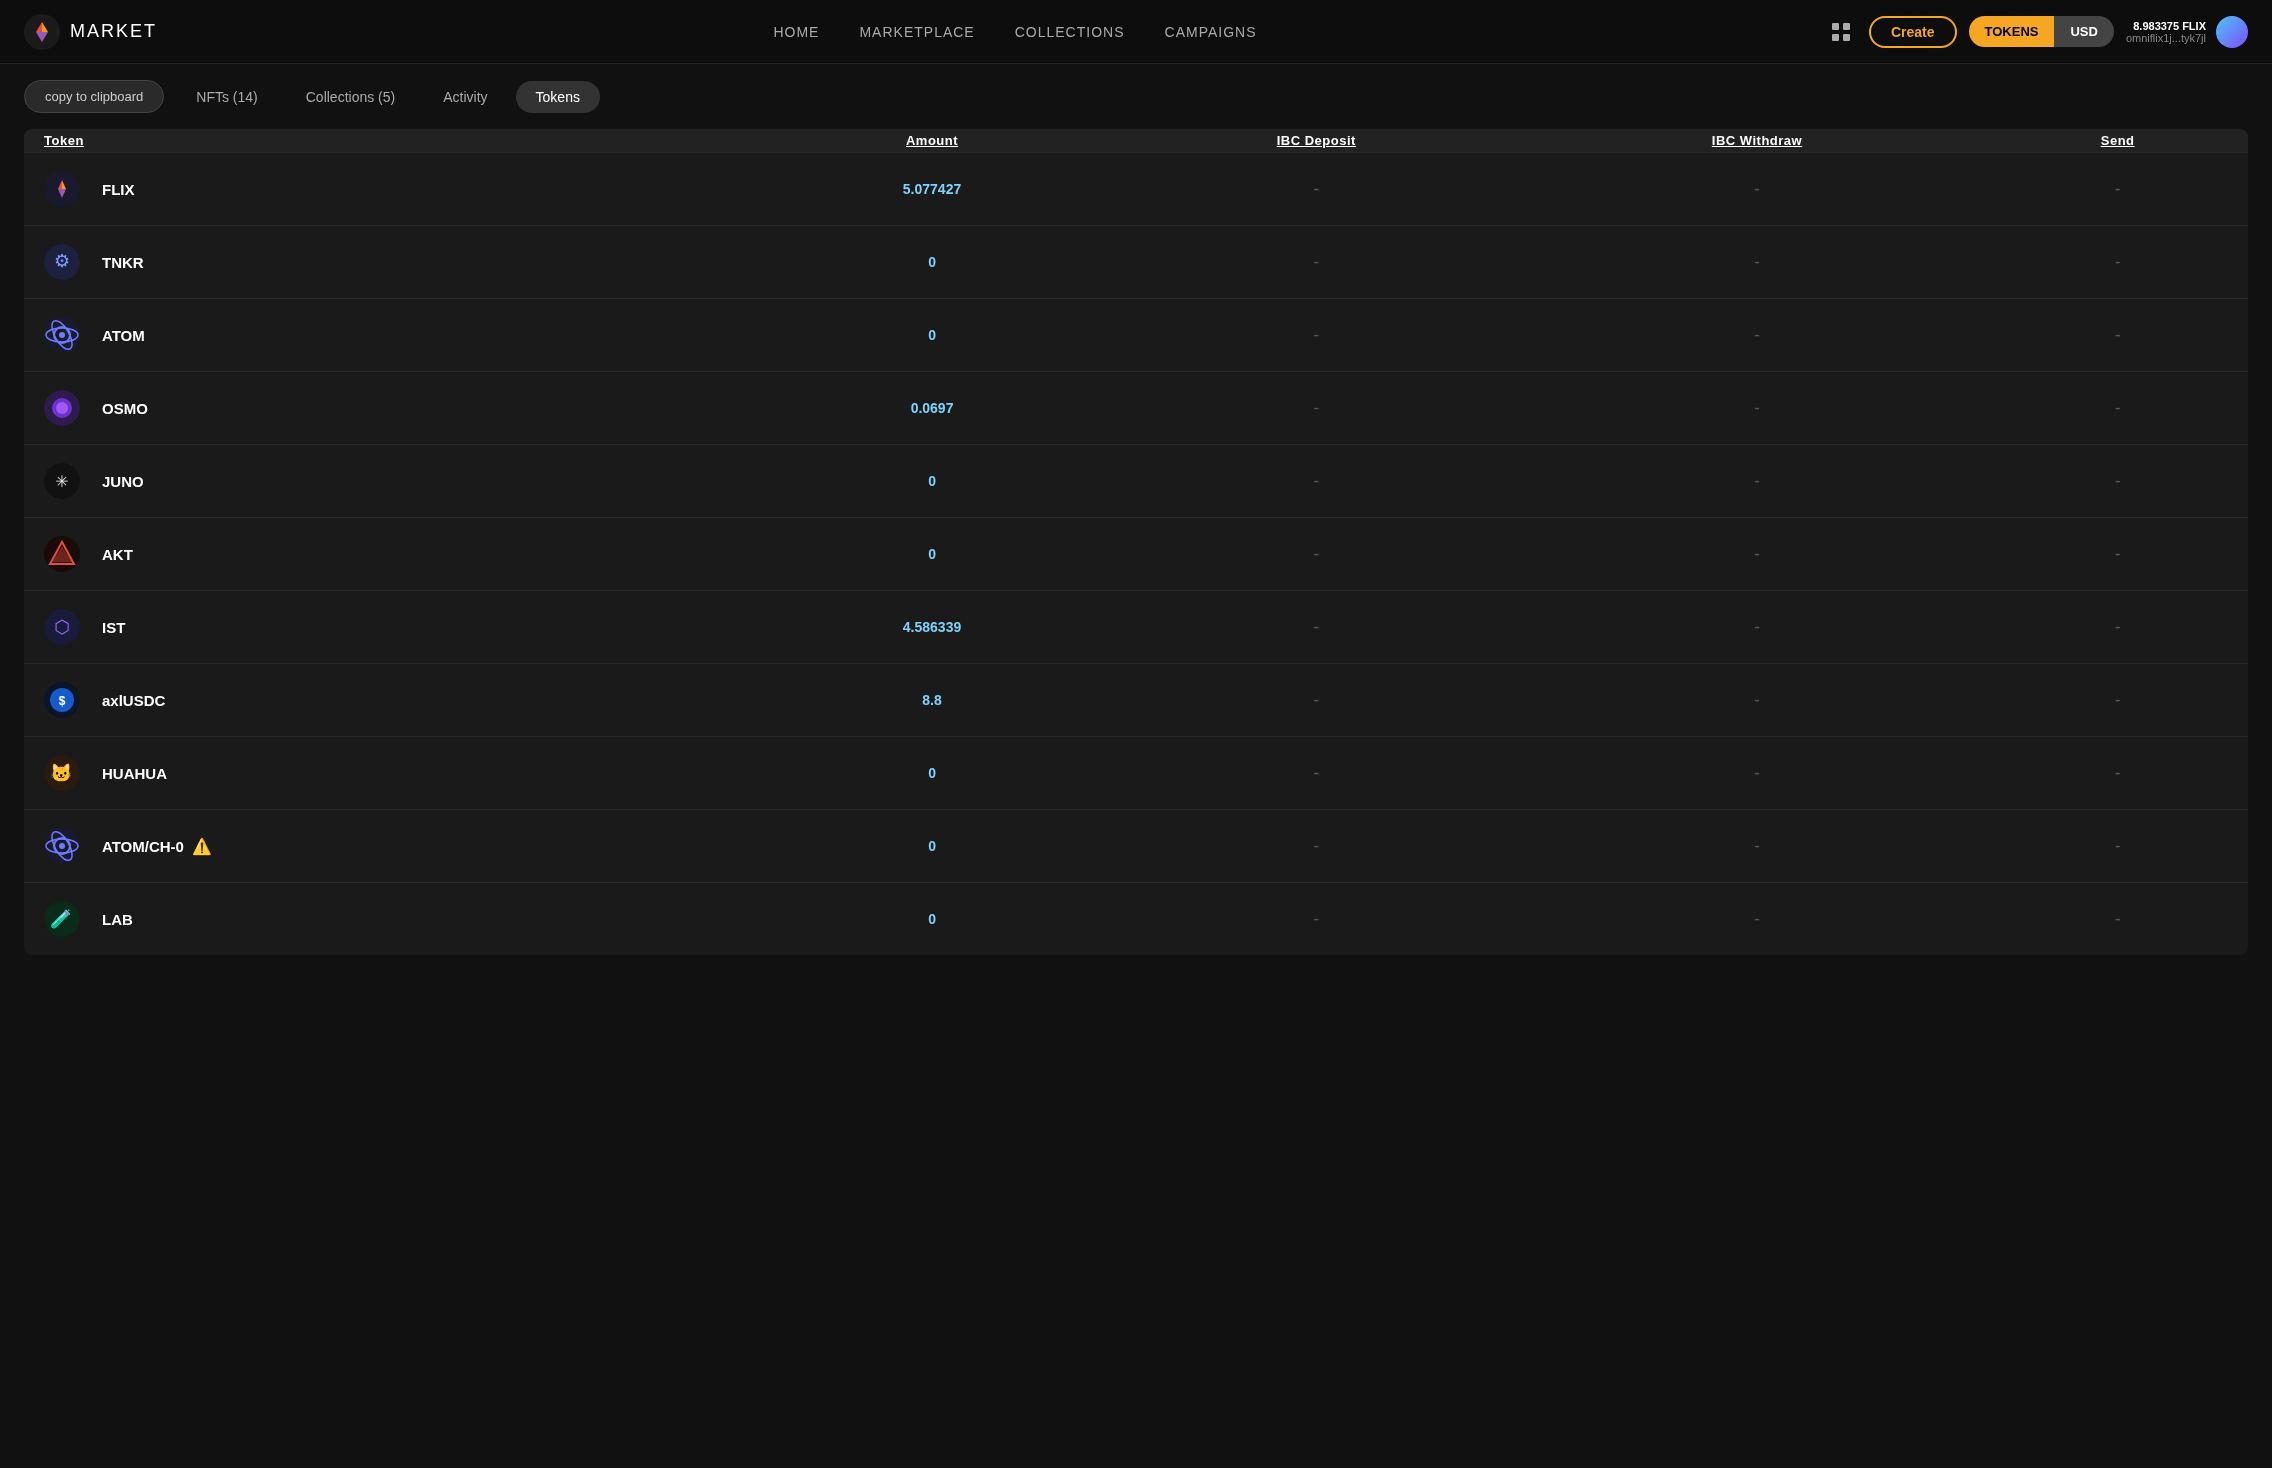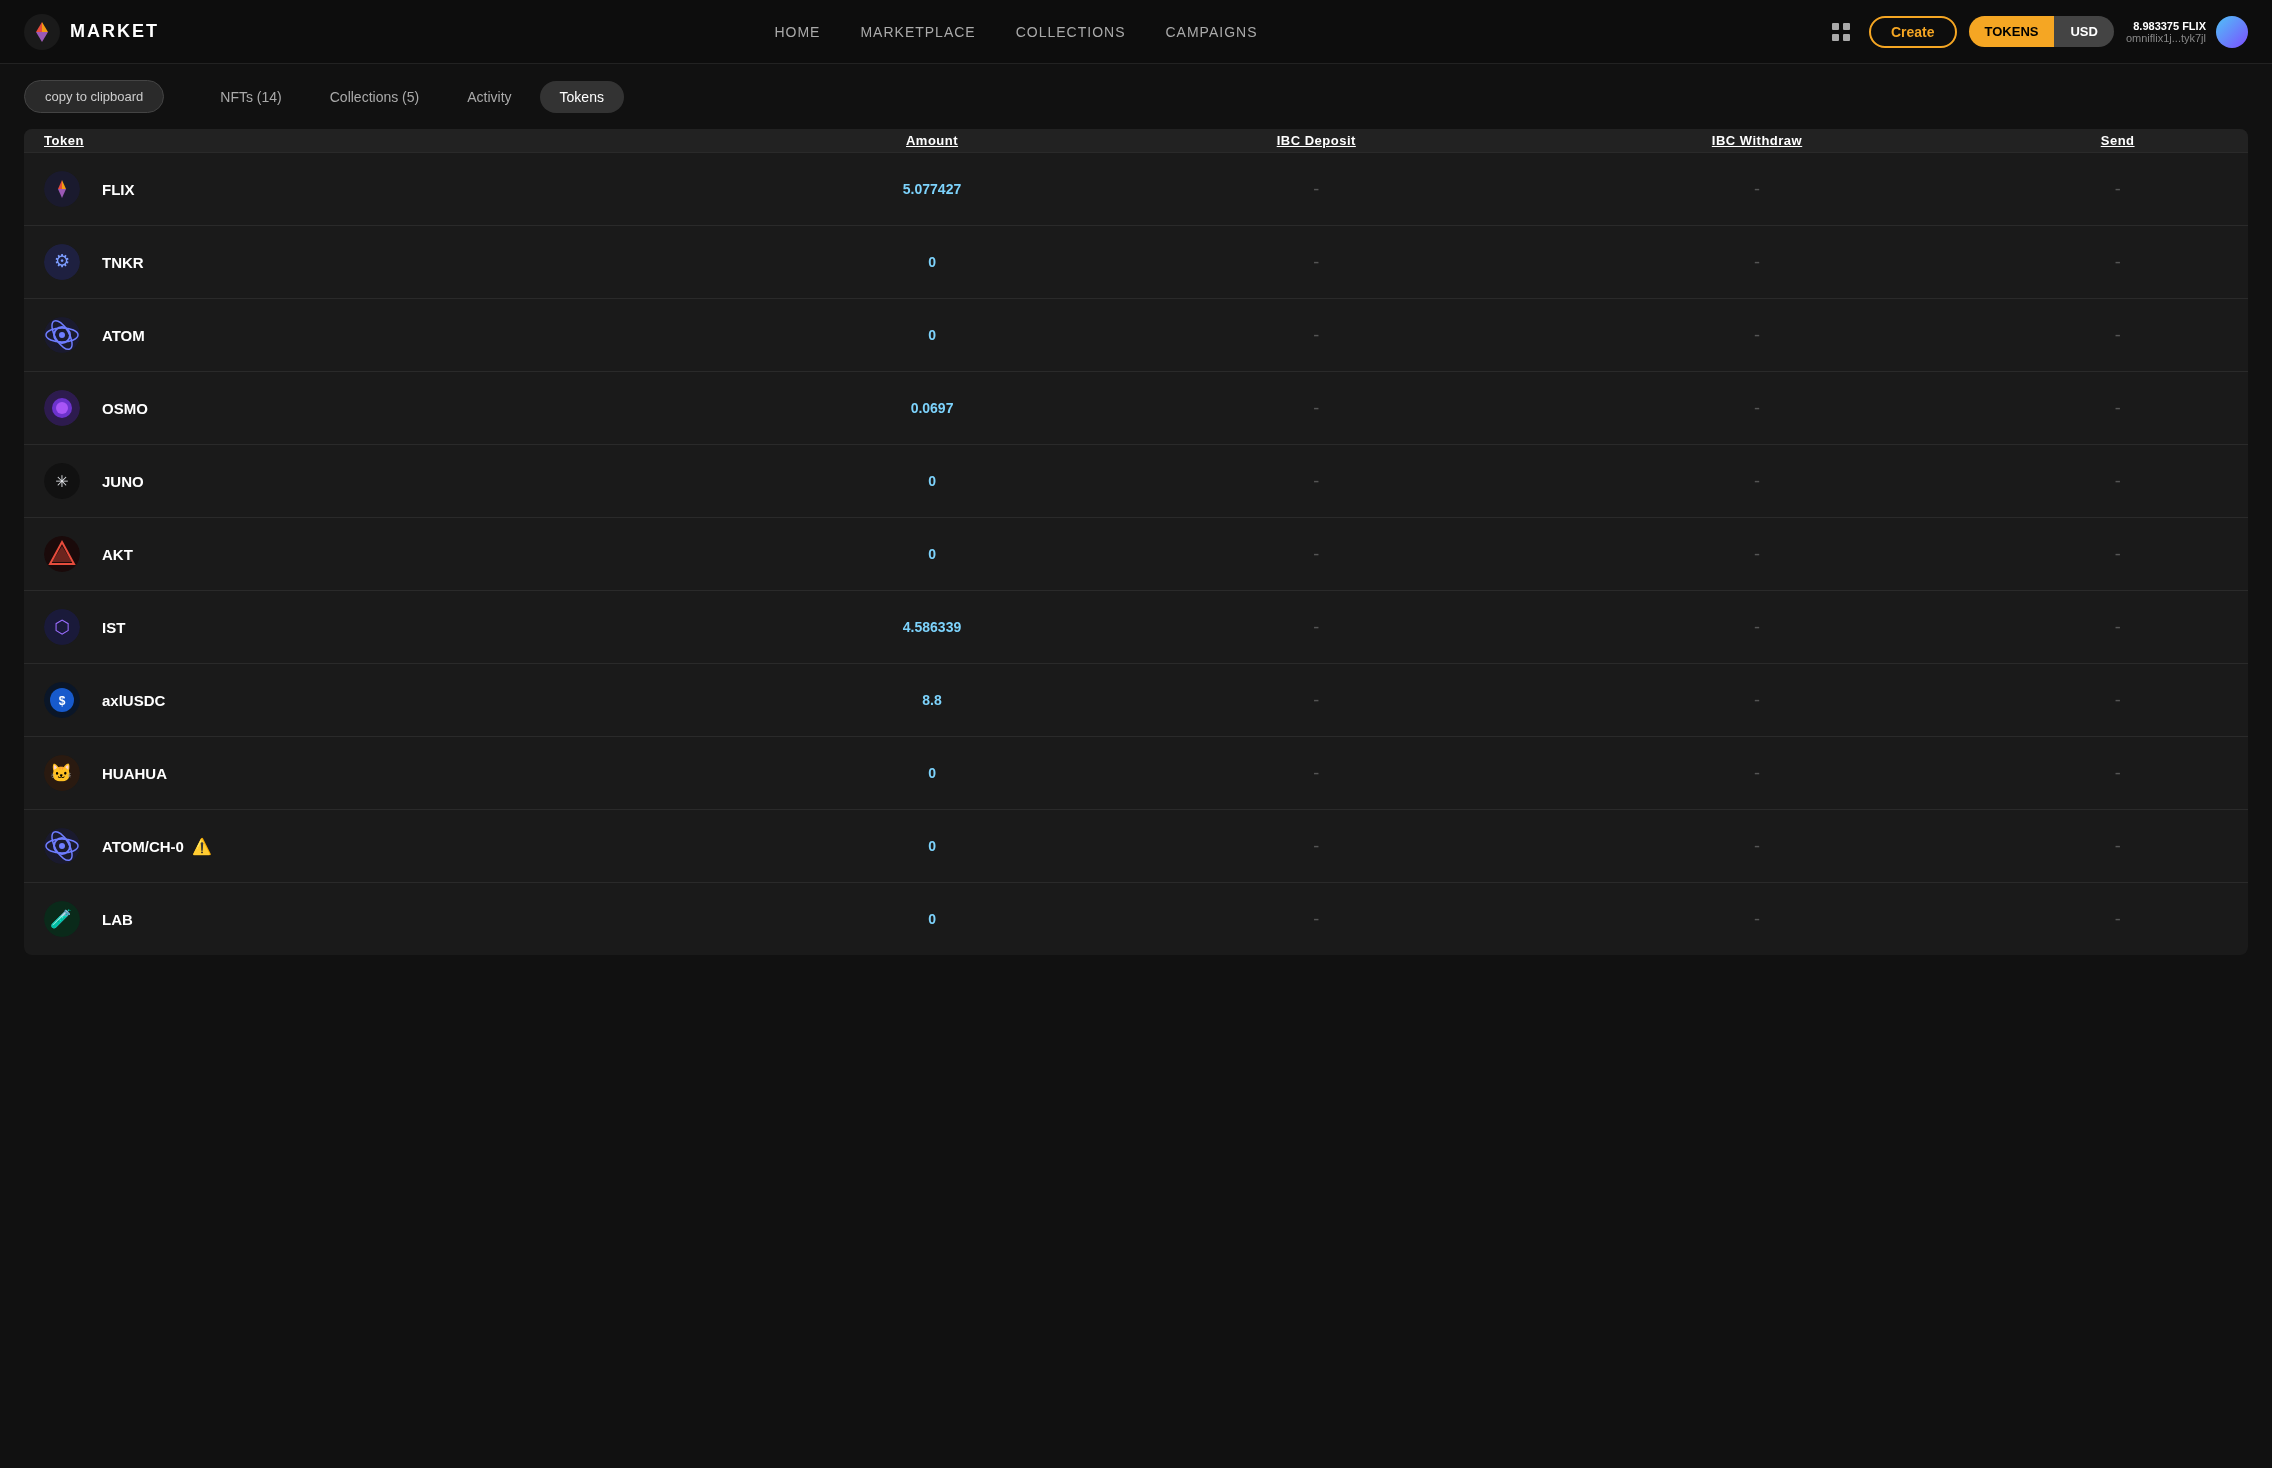--- a/index.html
+++ b/index.html
@@ -24,21 +24,21 @@
       align-items: center;
       gap: 10px;
       margin-right: 48px;
     }
     .logo-icon {
       width: 36px;
       height: 36px;
     }
     .logo-text {
       font-size: 18px;
-      font-weight: 700;
+      font-weight: 400;
       letter-spacing: 2px;
       color: #fff;
     }
     .nav-links {
       display: flex;
       gap: 40px;
       flex: 1;
       justify-content: center;
     }
     .nav-link {
@@ -114,21 +114,20 @@
       height: 32px;
       border-radius: 50%;
       background: linear-gradient(135deg, #4fc3f7, #7c4dff);
     }
 
     
     .tabs-area {
       display: flex;
       align-items: center;
       padding: 16px 24px;
-      gap: 24px;
     }
     .copy-btn {
       background: #2a2a2a;
       border: 1px solid #444;
       color: #ccc;
       padding: 8px 20px;
       border-radius: 24px;
       font-size: 13px;
       cursor: pointer;
       margin-right: 12px;

